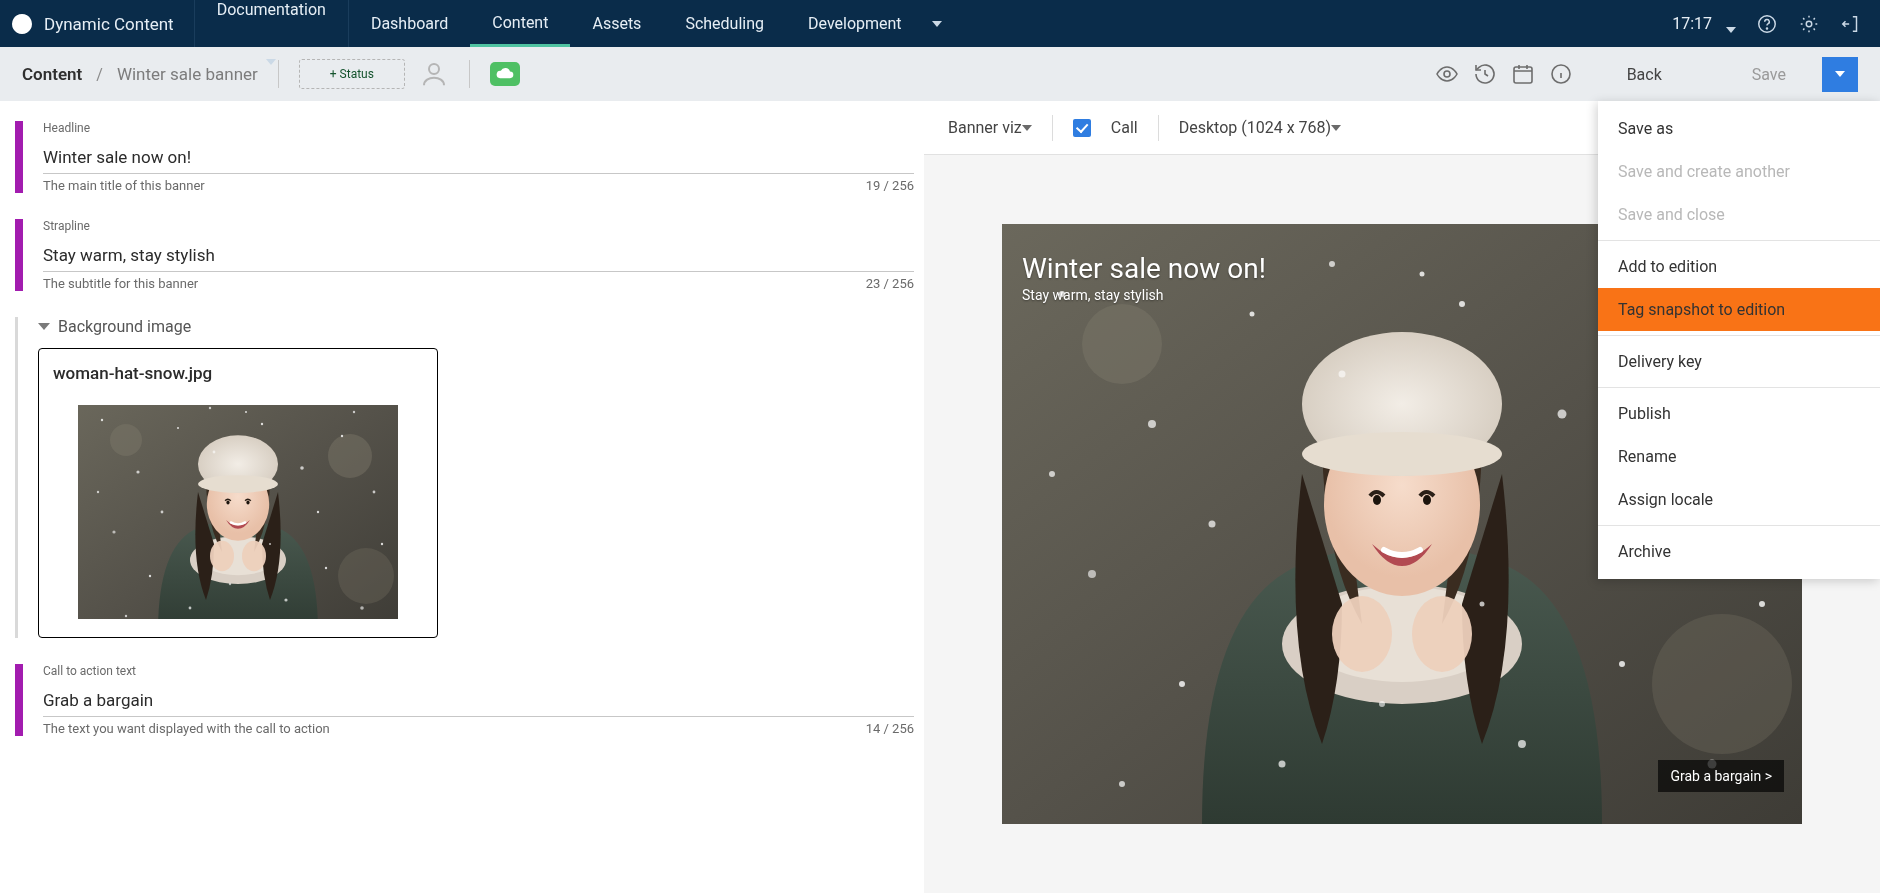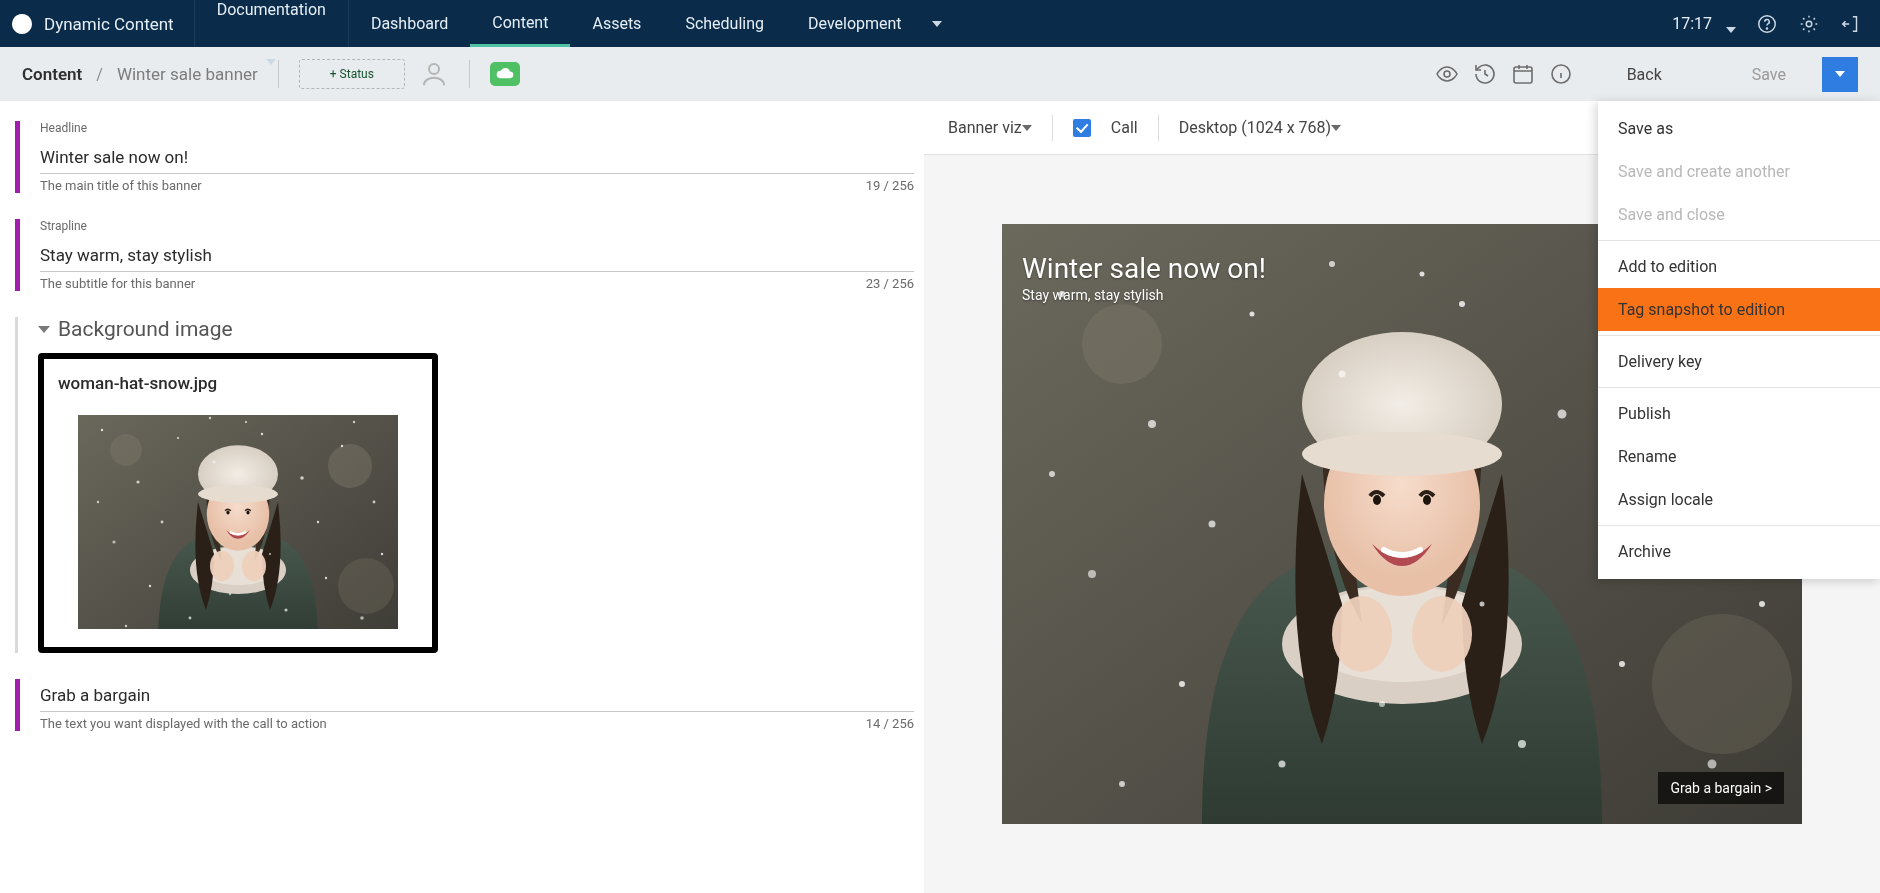--- a/index.html
+++ b/index.html
@@ -37,46 +37,46 @@
   .save-btn { background: #e9ecef; color: #9a9a9a; border: none; padding: 8px 36px; font-size: 16px; }
   .save-caret { width: 36px; background: #2f7de1; border: none; display: flex; align-items: center; justify-content: center; cursor: pointer; }
   .save-caret .caret-down { border-top-color: #fff; }
 
   
   .main { display: flex; height: calc(100% - 101px); }
   .left-pane { width: 924px; overflow-y: auto; padding: 20px 10px 20px 15px; }
   .right-pane { flex: 1; background: #f5f5f5; position: relative; display: flex; flex-direction: column; }
 
   
-  .field { border-left: 5px solid #a21caf; padding-left: 20px; margin-bottom: 26px; }
+  .field { border-left: 8px solid #a21caf; padding-left: 20px; margin-bottom: 26px; }
   .field-label { font-size: 12px; color: #6a6a6a; margin-bottom: 6px; }
   .field-input { width: 100%; border: none; border-bottom: 1px solid #c7c7c7; font-size: 17px; padding: 6px 0; color: #2b2b2b; outline: none; background: transparent; }
   .field-hint-row { display: flex; justify-content: space-between; font-size: 13px; color: #6a6a6a; margin-top: 4px; }
   .section { border-left: 3px solid #d9d9d9; padding-left: 20px; margin-bottom: 26px; }
-  .section-hdr { display: flex; align-items: center; gap: 8px; font-size: 21px; color: #555; margin-bottom: 12px; cursor: pointer; }
+  .section-hdr { display: flex; align-items: center; gap: 8px; font-size: 16px; color: #555; margin-bottom: 12px; cursor: pointer; }
   .section-caret { width: 0; height: 0; border-left: 6px solid transparent; border-right: 6px solid transparent; border-top: 7px solid #7a7a7a; }
-  .img-card { border: 6px solid #000000; border-radius: 4px; width: 400px; padding: 14px 14px 18px 14px; }
+  .img-card { border: 1px solid #000000; border-radius: 4px; width: 400px; padding: 14px 14px 18px 14px; }
   .img-name { font-size: 17px; color: #2b2b2b; margin-bottom: 22px; font-weight: 500; }
   .img-thumb { width: 320px; height: 214px; margin: 0 auto; display: block; }
 
   
   .pv-toolbar { height: 54px; background: #fff; border-bottom: 1px solid #e1e1e1; display: flex; align-items: center; gap: 20px; padding: 0 24px; }
   .pv-sel { display: flex; align-items: center; font-size: 16px; color: #444; cursor: pointer; }
   .vsep { width: 1px; height: 26px; background: #dcdcdc; }
   .chk { width: 18px; height: 18px; background: #2f7de1; border-radius: 2px; display: flex; align-items: center; justify-content: center; }
   .chk::after { content: ""; width: 5px; height: 9px; border: solid #fff; border-width: 0 2.2px 2.2px 0; transform: rotate(42deg) translateY(-1px); }
   .chk-lbl { font-size: 16px; color: #444; }
 
   .pv-canvas { flex: 1; display: flex; align-items: center; justify-content: center; padding: 30px; }
   .banner { width: 800px; height: 600px; position: relative; overflow: hidden; }
   .banner-img { position: absolute; inset: 0; width: 100%; height: 100%; }
   .banner-text { position: absolute; top: 28px; left: 20px; color: #fff; text-shadow: 0 1px 2px rgba(0,0,0,.4); }
   .banner-title { font-size: 28px; font-weight: 400; }
   .banner-sub { font-size: 14px; margin-top: 2px; }
-  .banner-cta { position: absolute; bottom: 20px; right: 18px; background: rgba(0,0,0,.65); color: #fff; padding: 8px 12px; font-size: 14px; border: none; cursor: pointer; }
+  .banner-cta { position: absolute; bottom: 32px; right: 18px; background: rgba(0,0,0,.65); color: #fff; padding: 8px 12px; font-size: 14px; border: none; cursor: pointer; }
 
   
   .menu { position: absolute; top: 0; right: 0; width: 282px; background: #fff; box-shadow: -2px 2px 10px rgba(0,0,0,.18); z-index: 50; padding: 6px 0; }
   .menu-item { padding: 12px 20px; font-size: 16px; color: #333; cursor: pointer; }
   .menu-item.disabled { color: #b8b8b8; cursor: default; }
   .menu-item.hover { background: #f97316; }
   .menu-sep { height: 1px; background: #e3e3e3; margin: 4px 0; }
 </style>
 </head>
 <body>
@@ -285,20 +285,21 @@
       </div>
       <div class="img-card">
         <div class="img-name">woman-hat-snow.jpg</div>
         <svg class="img-thumb" viewBox="0 0 800 600" preserveAspectRatio="xMidYMid slice">
             <use href="#woman-scene"></use>
           </svg>
       </div>
     </div>
 
     <div class="field">
+      <div class="field-label">Call to action text</div>
       <input class="field-input" value="Grab a bargain" style="">
       <div class="field-hint-row">
         <span>The text you want displayed with the call to action</span>
         <span>14 / 256</span>
       </div>
     </div>
 
   </div>
 
   <div class="right-pane">

